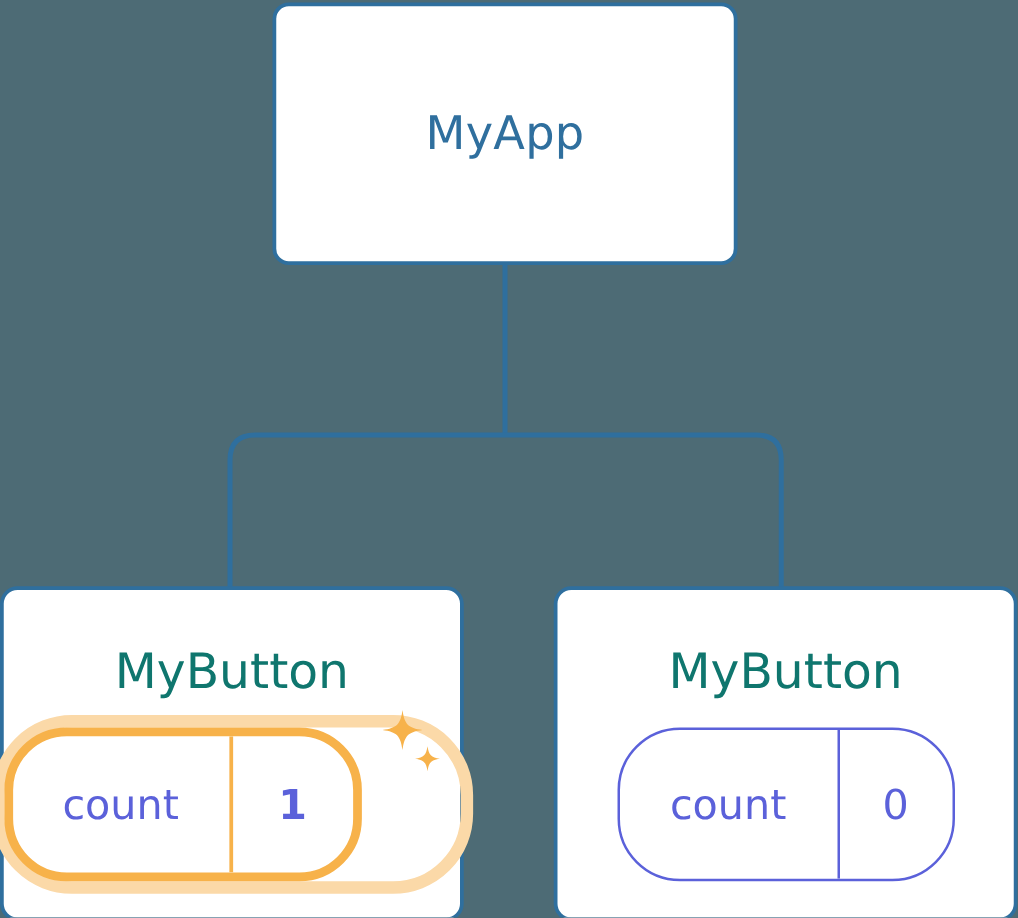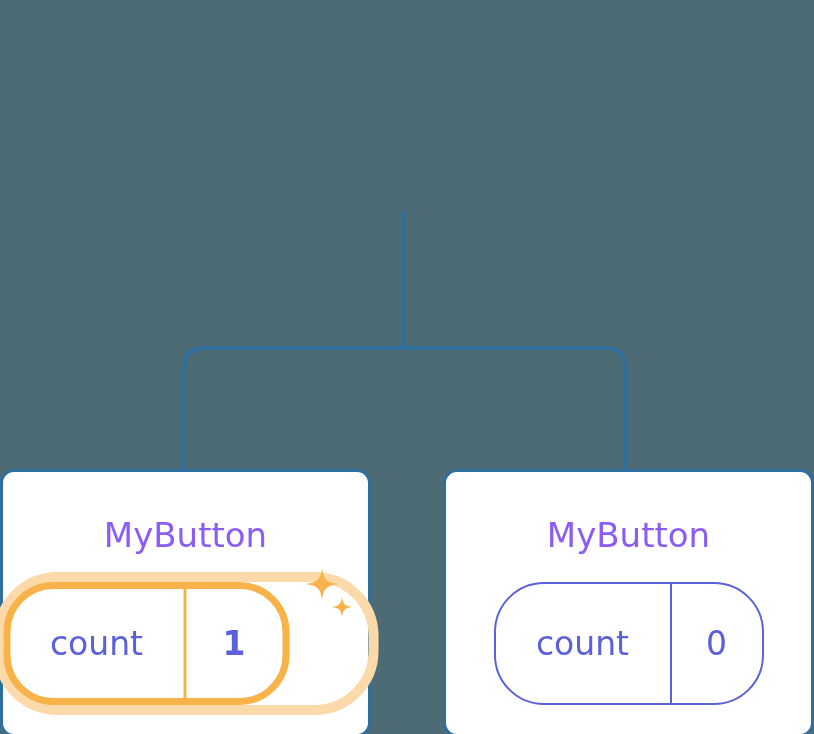--- a/index.html
+++ b/index.html
@@ -70,22 +70,22 @@
   }
   #node-child-0 { left: 0px; }
   #node-child-1 { left: 443px; }
 
   .node-child .node-title {
     position: absolute;
     left: 0;
     right: 0;
     top: 46px;
     text-align: center;
-    color: #8b5cf6;
-    font-size: 34px;
+    color: #0f766e;
+    font-size: 39px;
     font-weight: 400;
     line-height: 1;
   }
 
   
   .pill-wrap {
     position: absolute;
     left: 50%;
     transform: translateX(-50%);
     top: 110px;
@@ -186,20 +186,23 @@
 
 <div id="stage">
 
   <svg id="connectors" viewBox="0 0 814 734">
 
     <path d="M 404 211 L 404 348" fill="none" stroke="#2f6f9e" stroke-width="4"></path>
 
     <path d="M 184 471 L 184 368 Q 184 348 204 348 L 605 348 Q 625 348 625 368 L 625 471" fill="none" stroke="#2f6f9e" stroke-width="4" stroke-linecap="butt"></path>
   </svg>
 
+  <div class="node" id="node-root">
+    <div class="node-title">MyApp</div>
+  </div>
 
   <div class="node node-child" id="node-child-0">
     <div class="node-title">MyButton</div>
 
     <div class="pill-wrap pill-highlight-wrap">
       <div class="pill-glow"></div>
       <div class="pill pill-highlight">
         <div class="pill-key">count</div>
         <div class="pill-val">1</div>
       </div>

